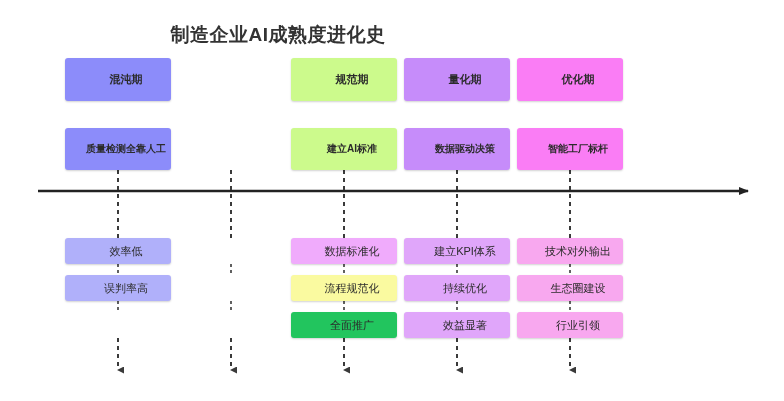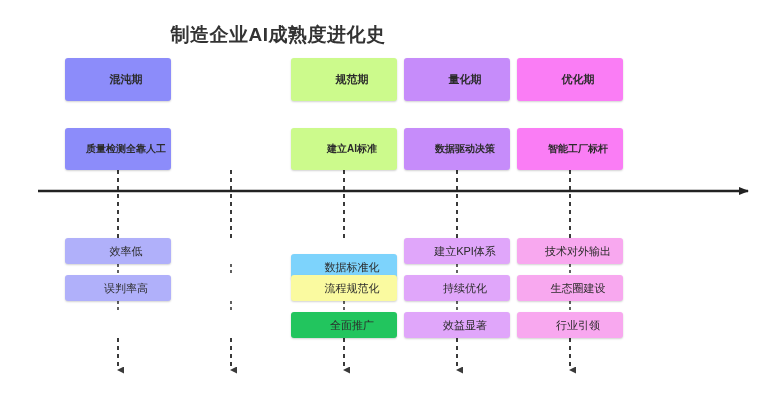--- a/index.html
+++ b/index.html
@@ -151,21 +151,21 @@
     <div class="box box-phase" style="background: rgb(140, 140, 250);">混沌期</div>
     <div class="box box-milestone" style="background: rgb(140, 140, 250);">质量检测全靠人工</div>
     <div class="box box-detail d0" style="background: rgb(176, 176, 250);">效率低</div>
     <div class="box box-detail d1" style="background: rgb(176, 176, 250);">误判率高</div>
   </div>
 
 
   <div class="column" style="left:283px;">
     <div class="box box-phase" style="background: rgb(204, 250, 140);">规范期</div>
     <div class="box box-milestone" style="background: rgb(204, 250, 140);">建立AI标准</div>
-    <div class="box box-detail d0" style="background: #7dd3fc; margin-top: 16px;">数据标准化</div>
+    <div class="box box-detail d0" style="background: #f0abfc;">数据标准化</div>
     <div class="box box-detail d1" style="background: rgb(250, 250, 160);">流程规范化</div>
     <div class="box box-detail d2" style="background: #22c55e;">全面推广</div>
   </div>
 
   <div class="column" style="left:396px;">
     <div class="box box-phase" style="background: rgb(198, 140, 250);">量化期</div>
     <div class="box box-milestone" style="background: rgb(198, 140, 250);">数据驱动决策</div>
     <div class="box box-detail d0" style="background: rgb(224, 166, 250);">建立KPI体系</div>
     <div class="box box-detail d1" style="background: rgb(224, 166, 250);">持续优化</div>
     <div class="box box-detail d2" style="background: rgb(224, 166, 250);">效益显著</div>

